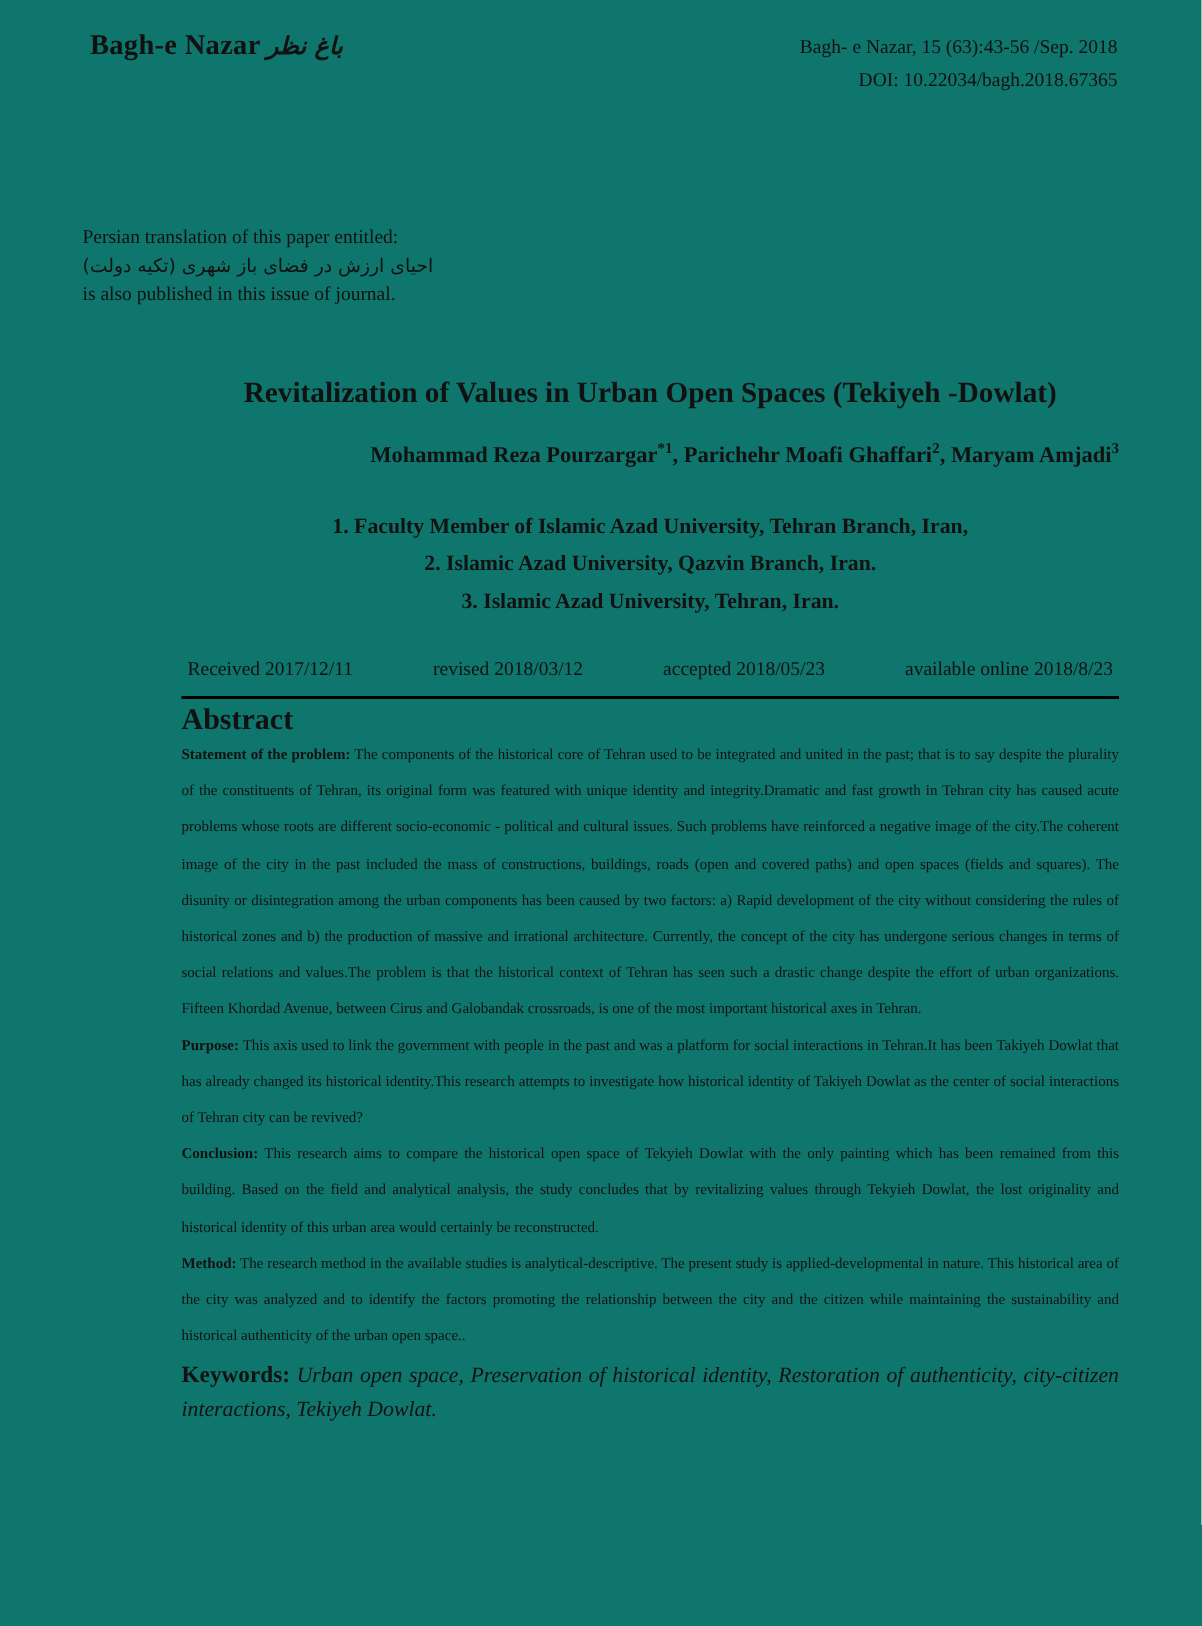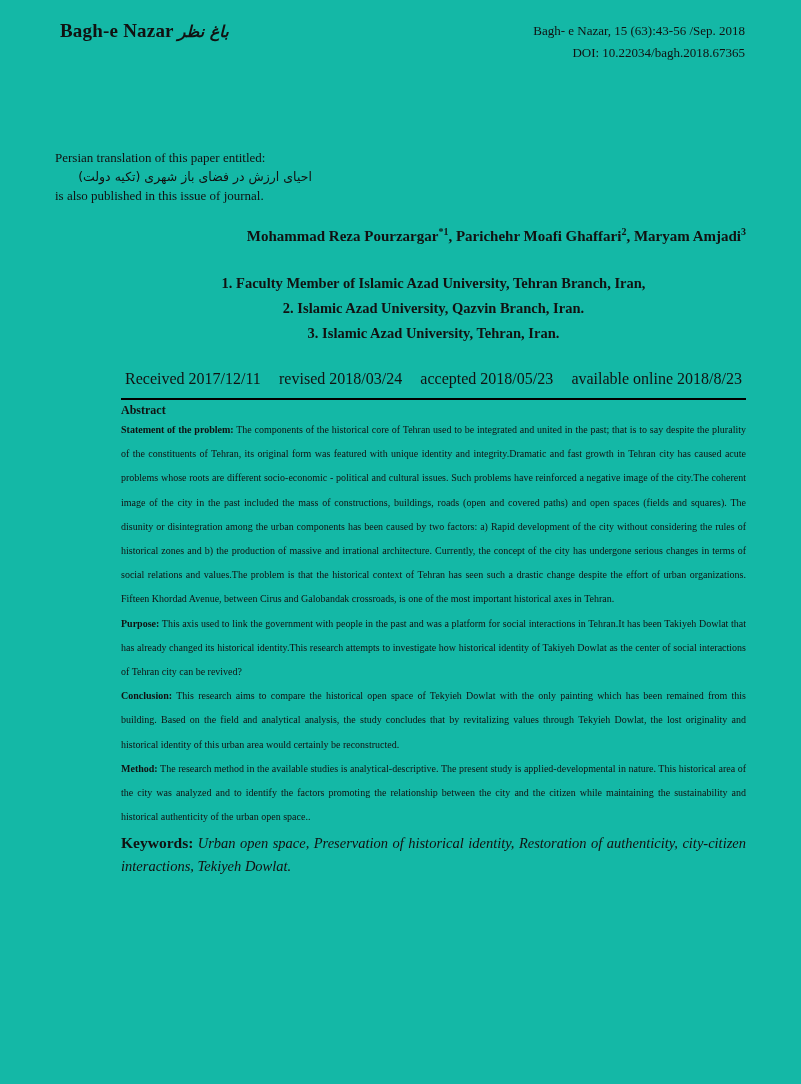--- a/index.html
+++ b/index.html
@@ -1,21 +1,21 @@
 <!DOCTYPE html>
 <html><head>
 <meta charset="utf-8">
 <style>
   * { margin: 0; padding: 0; box-sizing: border-box; }
   html, body { background: #ffffff; }
   .page {
     position: relative;
     width: 801px;
     height: 1084px;
-    background: #14b8a6;
+    background: #0f766e;
     color: #111111;
     font-family: "Liberation Serif", serif;
     overflow: hidden;
   }
   
   .header {
     display: flex;
     justify-content: space-between;
     align-items: flex-start;
     padding: 20px 56px 0 60px;
@@ -41,21 +41,21 @@
   }
   
   .note {
     margin: 84px 0 0 55px;
     font-size: 13px;
     line-height: 1.5;
     width: 280px;
   }
   .note .fa-line {
     direction: rtl;
-    text-align: center;
+    text-align: left;
     font-family: "DejaVu Sans", sans-serif;
     font-size: 12.5px;
   }
   
   .content {
     margin-left: 121px;
     width: 625px;
   }
   .article-title {
     margin-top: 46px;
@@ -74,32 +74,32 @@
     margin-top: 26px;
     text-align: center;
     font-size: 14.5px;
     font-weight: bold;
     line-height: 25px;
   }
   .dates-row {
     margin-top: 24px;
     display: flex;
     justify-content: space-between;
-    font-size: 16px;
+    font-size: 13px;
     padding: 0 4px;
   }
   .rule-thick {
     margin-top: 10px;
     border: 0;
     border-top: 2.5px solid #000000;
     width: 100%;
   }
   .abstract-heading {
     margin-top: 3px;
-    font-size: 12px;
+    font-size: 20px;
     font-weight: bold;
   }
   .abstract-body p {
     font-size: 10px;
     line-height: 24.2px;
     text-align: justify;
   }
   .abstract-body p b { font-weight: bold; }
   .keywords {
     margin-top: 2px;
@@ -130,34 +130,35 @@
   </div>
 
   <div class="note">
     <div>Persian translation of this paper entitled:</div>
     <div class="fa-line">احیای ارزش در فضای باز شهری (تکیه دولت)</div>
     <div>is also published in this issue of journal.</div>
   </div>
 
   <div class="content">
 
+    <h1 class="article-title">Revitalization of Values in Urban Open Spaces (Tekiyeh -Dowlat)</h1>
 
     <div class="authors-line">
       <span><span>Mohammad Reza Pourzargar</span><sup>*1</sup><span>, </span></span><span><span>Parichehr Moafi Ghaffari</span><sup>2</sup><span>, </span></span><span><span>Maryam Amjadi</span><sup>3</sup></span>
     </div>
 
     <div class="affiliations">
       <div>1. Faculty Member of Islamic Azad University, Tehran Branch, Iran,</div>
       <div>2. Islamic Azad University, Qazvin Branch, Iran.</div>
       <div>3. Islamic Azad University, Tehran, Iran.</div>
     </div>
 
     <div class="dates-row">
       <span>Received 2017/12/11</span>
-      <span>revised 2018/03/24</span>
+      <span>revised 2018/03/12</span>
       <span>accepted 2018/05/23</span>
       <span>available online 2018/8/23</span>
     </div>
 
     <hr class="rule-thick">
 
     <h2 class="abstract-heading">Abstract</h2>
 
     <div class="abstract-body">
       <p><b>Statement of the problem:</b>

